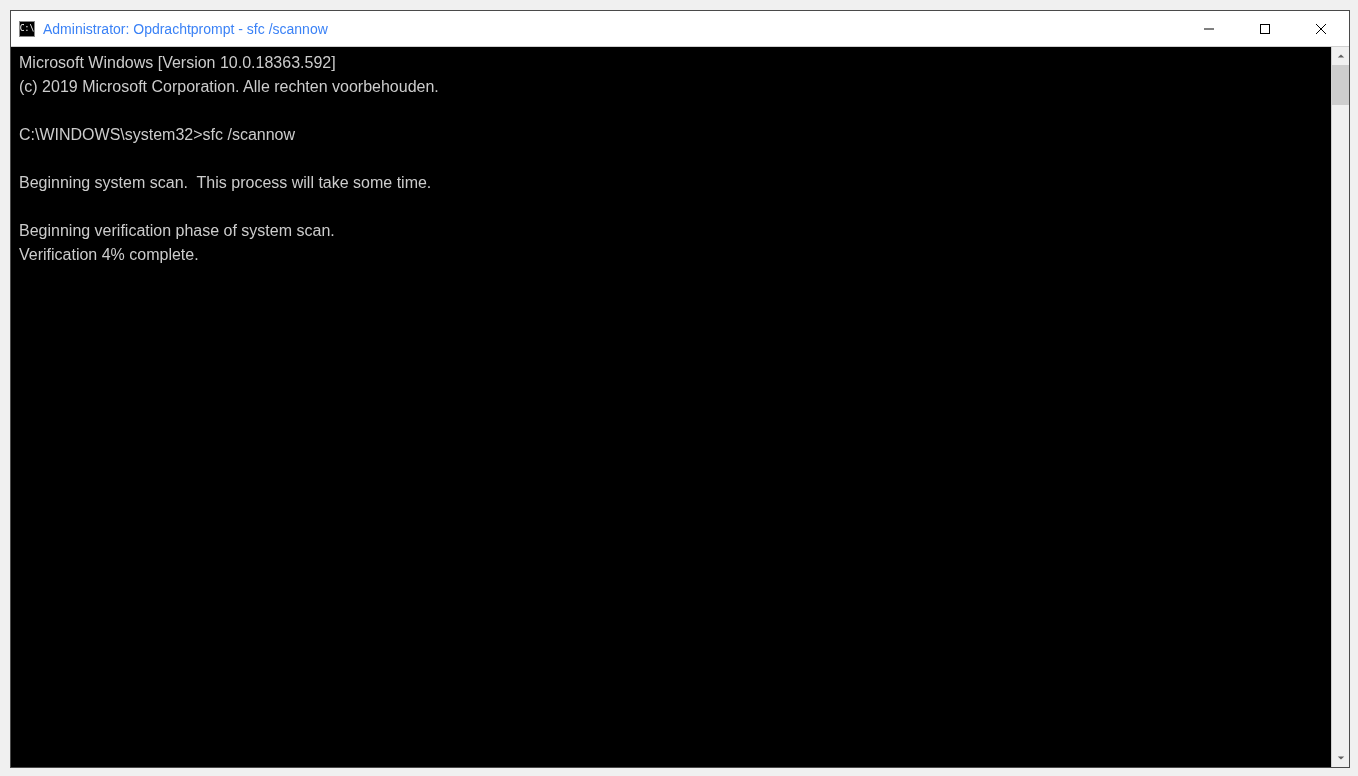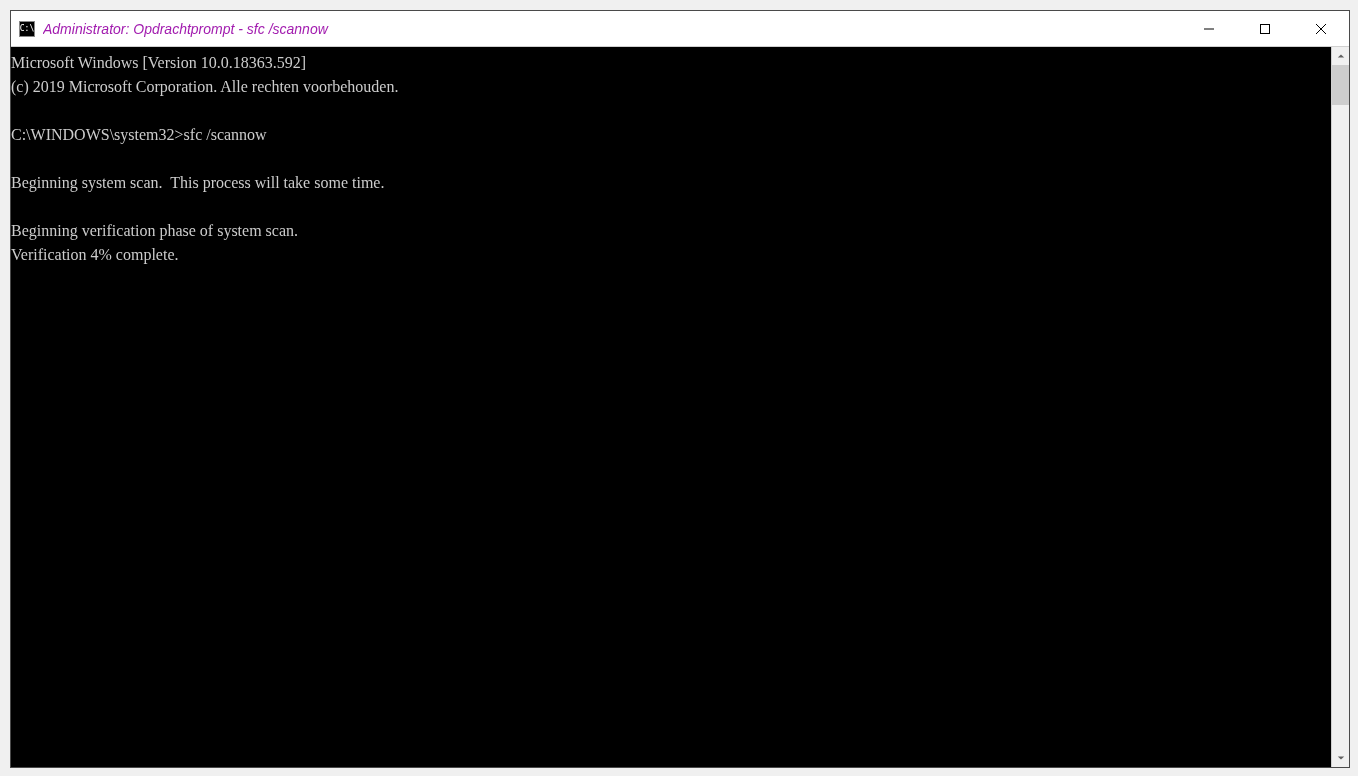--- a/index.html
+++ b/index.html
@@ -44,25 +44,24 @@
       font-size: 8px;
       font-family: monospace;
       display: flex;
       align-items: center;
       justify-content: center;
       border: 1px solid #888;
       line-height: 1;
     }
     .title-text {
       font-size: 14px;
-      color: #a21caf;
+      color: #3b82f6;
       flex: 1;
       white-space: nowrap;
       overflow: hidden;
-      font-style: italic;
     }
     .window-controls {
       display: flex;
       height: 100%;
     }
     .ctrl-btn {
       width: 56px;
       height: 100%;
       display: flex;
       align-items: center;
@@ -81,24 +80,24 @@
     .content-wrap {
       flex: 1;
       display: flex;
       background: #000000;
       overflow: hidden;
     }
     .console {
       flex: 1;
       background: #000000;
       color: #cccccc;
-      font-family: Liberation Serif, serif;
+      font-family: Liberation Sans, sans-serif;
       font-size: 16px;
       line-height: 24px;
-      padding: 4px 0 0 0;
+      padding: 4px 0 0 8px;
       white-space: pre;
       overflow: hidden;
     }
     .scrollbar {
       width: 18px;
       background: #f0f0f0;
       display: flex;
       flex-direction: column;
       border-left: 1px solid #d0d0d0;
     }

